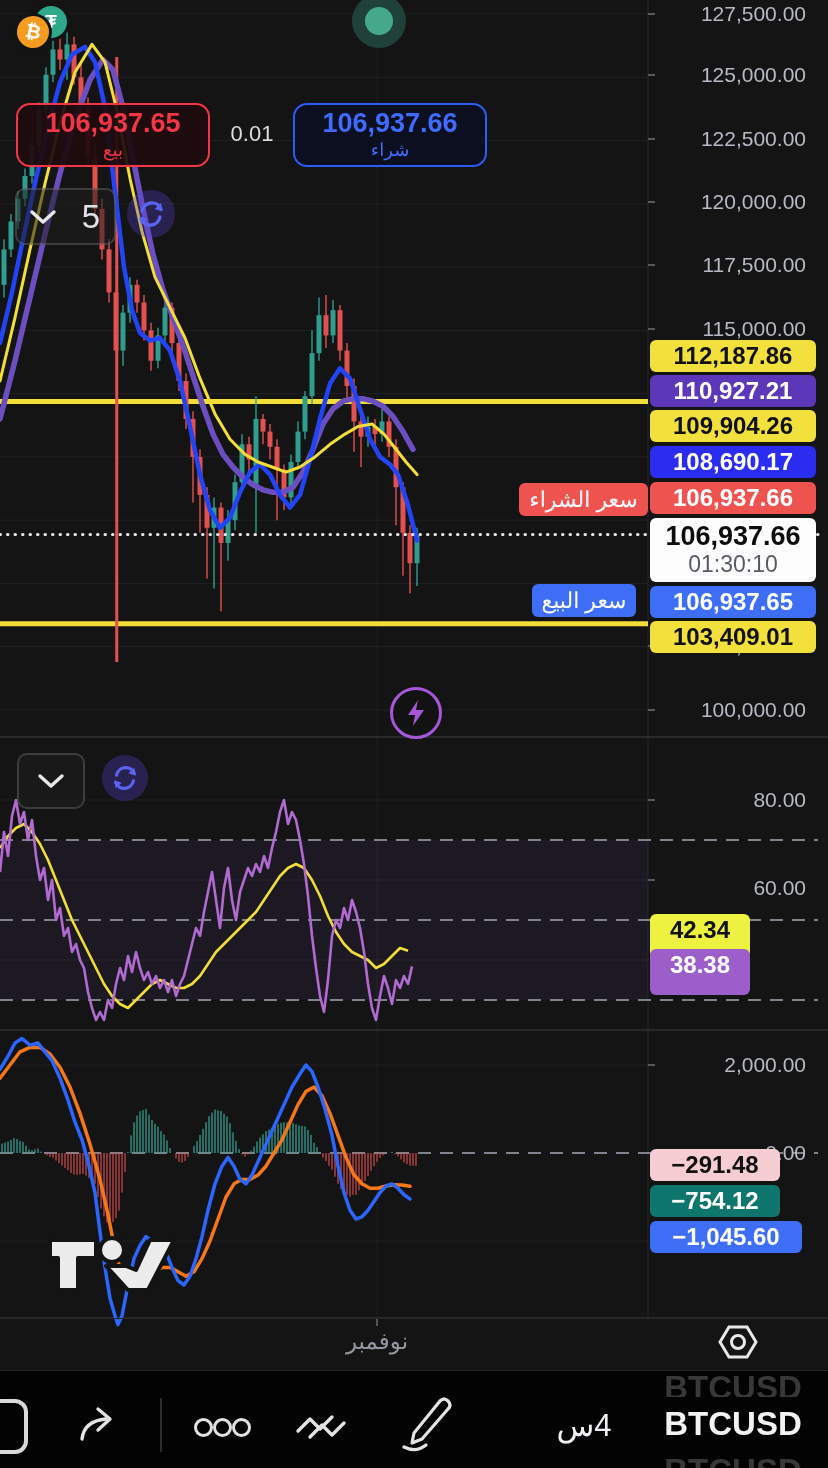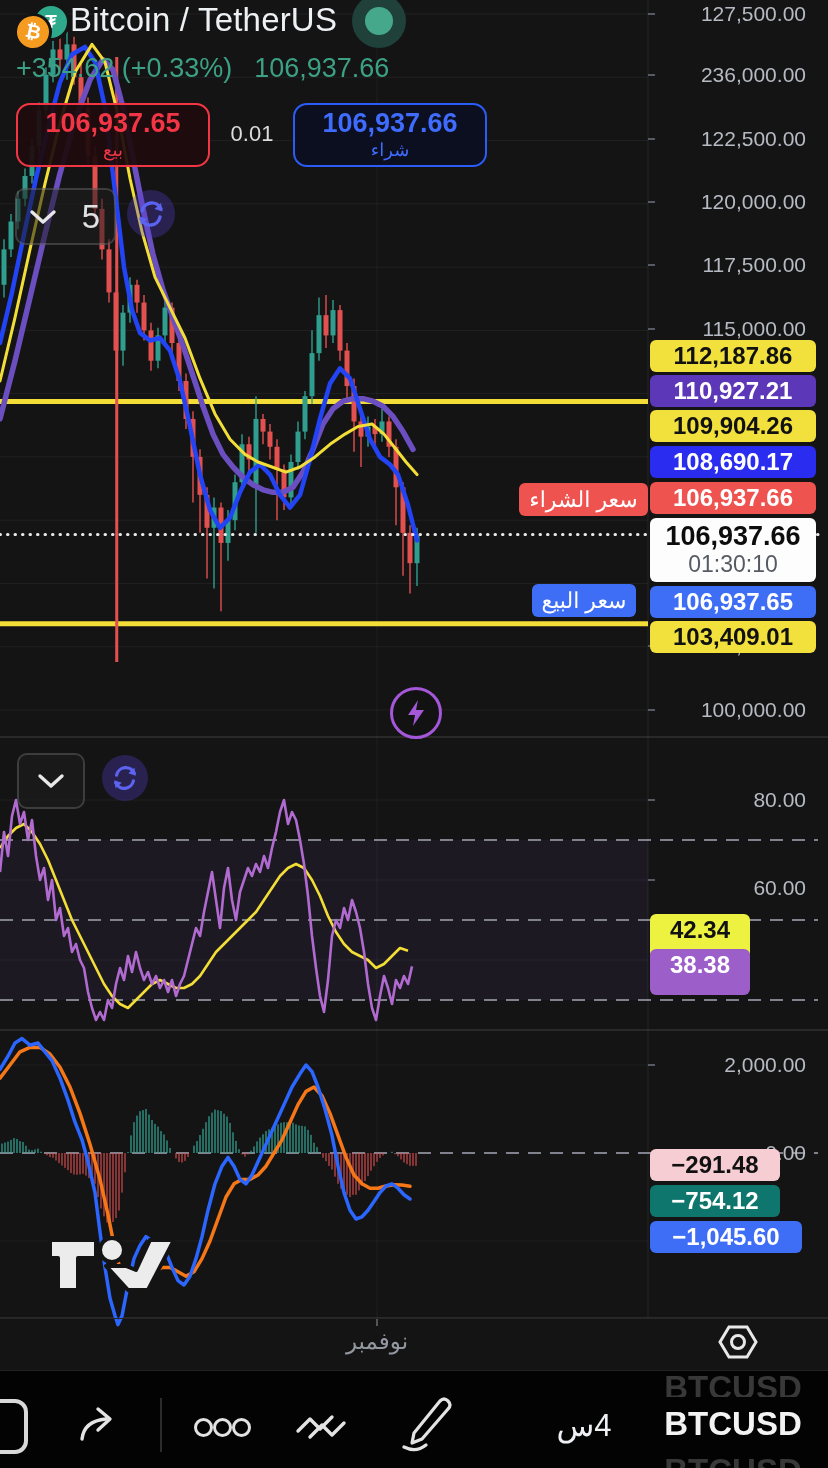--- a/index.html
+++ b/index.html
@@ -374,26 +374,22 @@
       <rect x="406" y="1153" width="2" height="11.132" fill="rgba(226,80,80,0.55)"></rect>
       <rect x="409" y="1153" width="2" height="12.847999999999999" fill="rgba(226,80,80,0.55)"></rect>
       <rect x="412" y="1153" width="2" height="12.847999999999999" fill="rgba(226,80,80,0.55)"></rect>
       <rect x="415" y="1153" width="2" height="12.847999999999999" fill="rgba(226,80,80,0.55)"></rect>
       <polyline points="0,1078.2 10,1065.0 20,1051.8 30,1047.4 40,1047.4 50,1054.0 60,1067.2 70,1087.0 80,1113.4 90,1144.2 100,1179.4 108,1214.6 115,1249.8 122,1276.2 130,1289.4 138,1289.4 146,1280.6 154,1271.8 162,1267.4 170,1267.4 178,1271.8 186,1276.2 194,1271.8 202,1258.6 210,1241.0 218,1219.0 226,1197.0 234,1183.8 242,1179.4 250,1179.4 258,1175.0 266,1166.2 274,1153.0 282,1139.8 290,1122.2 298,1104.6 306,1091.4 314,1087.0 322,1095.8 330,1113.4 338,1135.4 346,1157.4 354,1175.0 362,1183.8 370,1188.2 378,1188.2 386,1186.0 394,1184.7 402,1185.1 410,1186.2" fill="none" stroke="#f57718" stroke-width="3.5" stroke-linecap="round" stroke-linejoin="round"></polyline>
       <polyline points="0,1069.4 8,1056.2 15,1043.0 22,1038.6 30,1045.2 38,1043.0 45,1051.8 52,1060.6 60,1078.2 68,1100.2 75,1122.2 82,1139.8 88,1161.8 95,1192.6 100,1232.2 105,1267.4 110,1298.2 115,1315.8 118,1324.6 122,1315.8 128,1285.0 134,1258.6 140,1245.4 146,1236.6 152,1241.0 158,1243.2 165,1249.8 172,1267.4 178,1280.6 184,1285.0 190,1276.2 196,1258.6 202,1236.6 208,1210.2 215,1183.8 222,1166.2 228,1157.4 234,1166.2 240,1179.4 246,1183.8 252,1175.0 258,1161.8 264,1148.6 270,1135.4 276,1122.2 284,1104.6 292,1087.0 300,1073.8 306,1065.0 312,1071.6 318,1087.0 325,1109.0 332,1135.4 338,1166.2 344,1192.6 350,1210.2 356,1219.0 362,1216.8 368,1210.2 374,1201.4 380,1192.6 386,1186.0 392,1183.8 398,1188.2 404,1194.8 410,1199.0" fill="none" stroke="#2b66ff" stroke-width="3.5" stroke-linecap="round" stroke-linejoin="round"></polyline>
     </svg>
 
   <div class="coin coin-tether abs">₮</div>
   <div class="coin coin-btc abs">₿</div>
-  <div class="title abs">Bitcoin / TetherUS</div>
   <div class="status-outer abs">
     <div class="status-inner abs"></div>
-  </div>
-  <div class="change-row abs">
-    <span>+354.62 (+0.33%)</span><span>106,937.66</span>
   </div>
 
   <div class="trade-btn sell-btn">
     <div class="trade-price">106,937.65</div>
     <div class="trade-name">بيع</div>
   </div>
   <div class="spread abs">0.01</div>
   <div class="trade-btn buy-btn">
     <div class="trade-price">106,937.66</div>
     <div class="trade-name">شراء</div>
@@ -429,21 +425,21 @@
     <svg width="30" height="30" viewBox="0 0 32 32">
       <path d="M7 13 A10 10 0 0 1 26 11" fill="none" stroke="#5b63f0" stroke-width="3.4" stroke-linecap="round"></path>
       <path d="M25 19 A10 10 0 0 1 6 21" fill="none" stroke="#5b63f0" stroke-width="3.4" stroke-linecap="round"></path>
       <polygon points="26,5 27.5,13.5 19.5,11" fill="#5b63f0"></polygon>
       <polygon points="6,27 4.5,18.5 12.5,21" fill="#5b63f0"></polygon>
     </svg>
   </div>
 
   <div id="ticks-layer">
       <div class="tick" style="top: 2px;">127,500.00</div>
-      <div class="tick" style="top: 63px;">236,000.00</div>
+      <div class="tick" style="top: 63px;">125,000.00</div>
       <div class="tick" style="top: 127px;">122,500.00</div>
       <div class="tick" style="top: 190px;">120,000.00</div>
       <div class="tick" style="top: 253px;">117,500.00</div>
       <div class="tick" style="top: 317px;">115,000.00</div>
       <div class="tick" style="top: 634px;">102,500.00</div>
       <div class="tick" style="top: 698px;">100,000.00</div>
       <div class="tick" style="top: 788px;">80.00</div>
       <div class="tick" style="top: 876px;">60.00</div>
       <div class="tick" style="top: 1053px;">2,000.00</div>
       <div class="tick" style="top: 1141px;">0.00</div>

